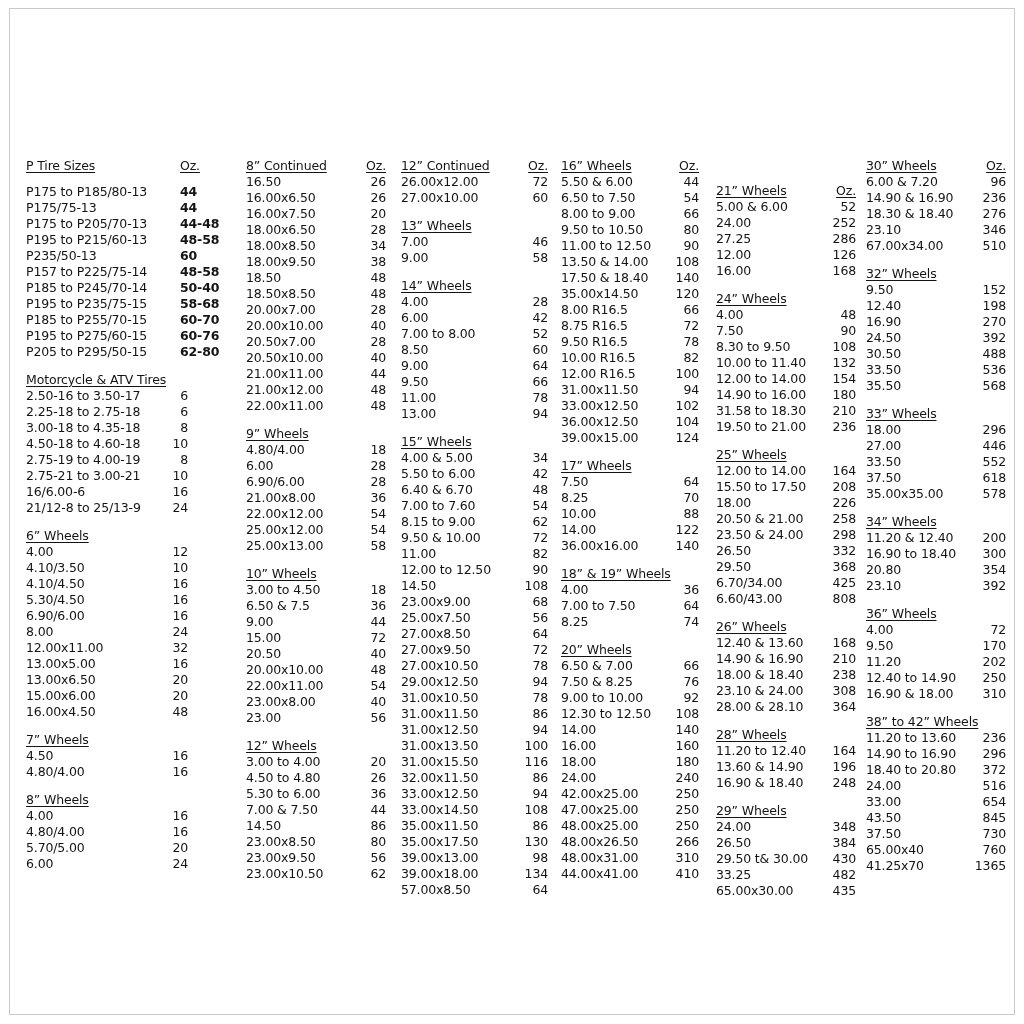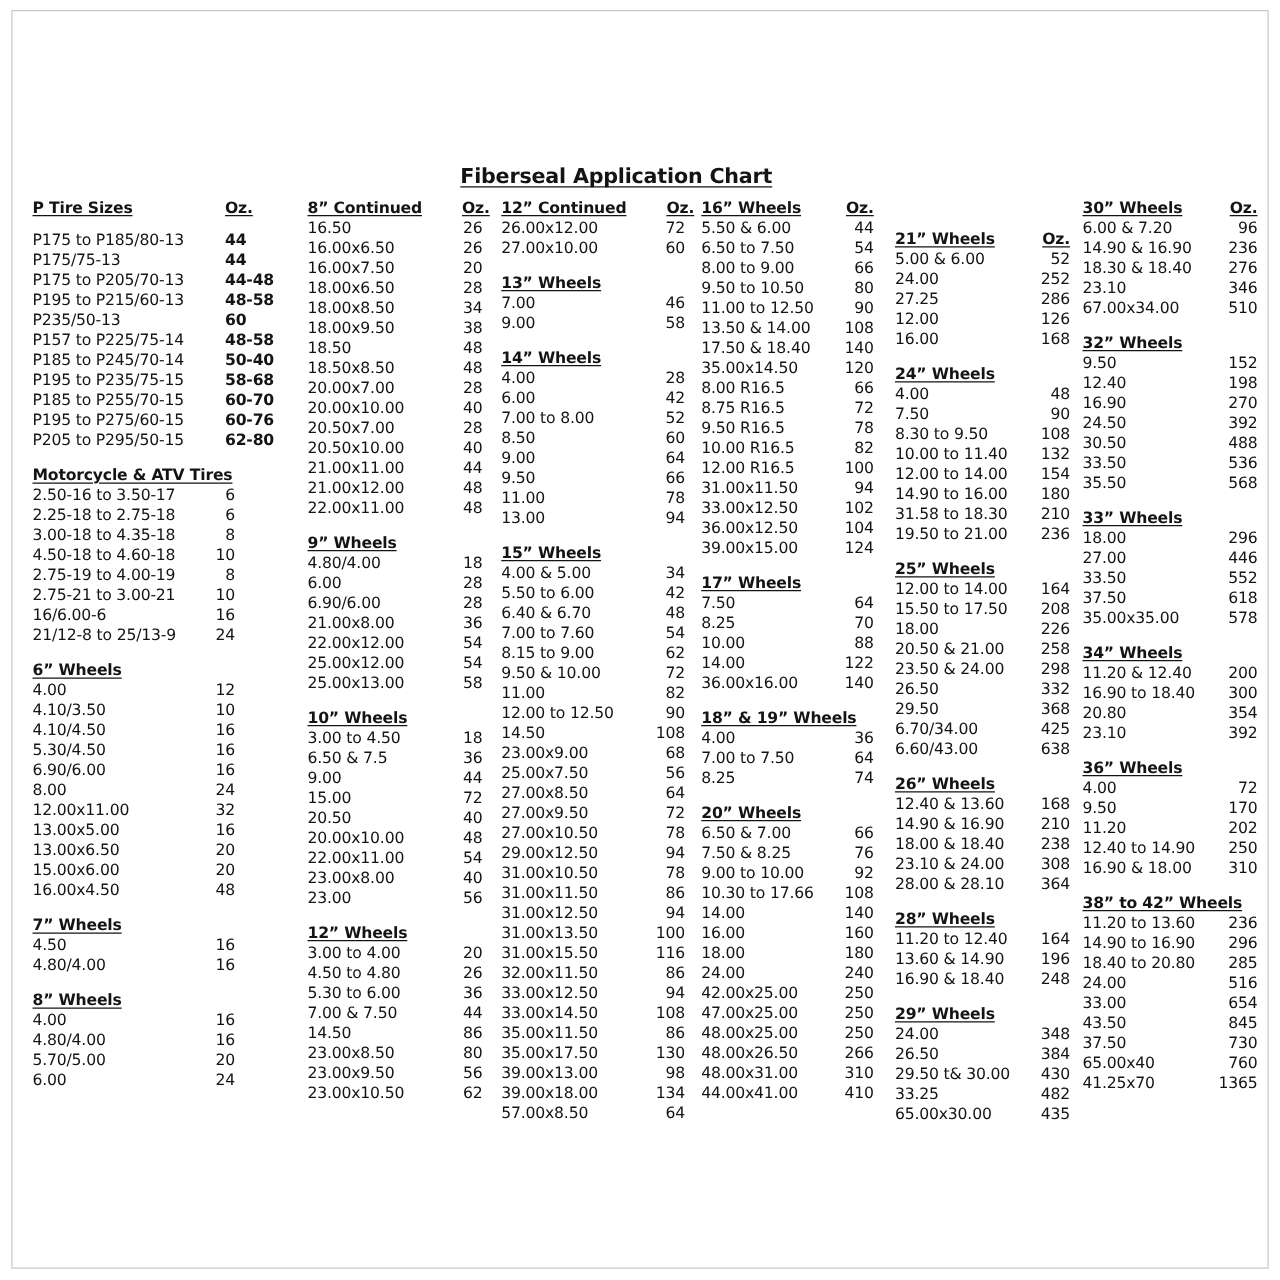--- a/index.html
+++ b/index.html
@@ -19,41 +19,40 @@
   }
   .col{position:absolute;top:158px;font-size:12.5px;line-height:16px;}
   #col0{left:26px;width:212px;}
   #col1{left:246px;width:140px;}
   #col2{left:401px;width:147px;}
   #col3{left:561px;width:138px;}
   #col4{left:716px;width:140px;margin-top:25px;}
   #col5{left:866px;width:140px;}
   .section{margin-top:12px;}
   .section:first-child{margin-top:0;}
-  .sec-head{display:flex;font-weight:bold;gap:16px;}
+  .sec-head{display:flex;font-weight:normal;gap:16px;}
   .sec-head .h{text-decoration:underline;text-underline-offset:2px;white-space:nowrap;}
   .sec-head .sp{flex:1;}
   .sec-head .ozh{text-decoration:underline;text-underline-offset:2px;width:30px;text-align:right;}
   .row{display:flex;}
   .row .s{flex:1;white-space:nowrap;overflow:hidden;}
   .row .o{width:30px;text-align:right;white-space:nowrap;}
   
   #col0 .o{width:34px;margin-right:50px;}
   #col0 .section:first-child .o{width:58px;margin-right:0;text-align:left;font-weight:bold;}
   #col0 .section:first-child .ozh{width:58px;text-align:left;}
   #col0 .section:first-child .sec-head{margin-bottom:10px;}
   #col3 .o{width:26px;}
   #col5 .o{width:34px;}
 </style>
 </head>
 <body>
 
 <div class="page">
   <div class="frame"></div>
-  <div class="title">Fiberseal Application Chart</div>
   <div class="col" id="col0">
       <div class="section">
         <div class="sec-head">
           <span class="h">P Tire Sizes</span>
           <span class="sp"></span>
           <span class="ozh">Oz.</span>
         </div>
         <div class="row">
           <span class="s">P175 to P185/80-13</span>
           <span class="o">44</span>
@@ -725,21 +724,21 @@
         </div>
         <div class="row">
           <span class="s">7.50 &amp; 8.25</span>
           <span class="o">76</span>
         </div>
         <div class="row">
           <span class="s">9.00 to 10.00</span>
           <span class="o">92</span>
         </div>
         <div class="row">
-          <span class="s">10.30 to 17.66</span>
+          <span class="s">12.30 to 12.50</span>
           <span class="o">108</span>
         </div>
         <div class="row">
           <span class="s">14.00</span>
           <span class="o">140</span>
         </div>
         <div class="row">
           <span class="s">16.00</span>
           <span class="o">160</span>
         </div>
@@ -875,21 +874,21 @@
         <div class="row">
           <span class="s">29.50</span>
           <span class="o">368</span>
         </div>
         <div class="row">
           <span class="s">6.70/34.00</span>
           <span class="o">425</span>
         </div>
         <div class="row">
           <span class="s">6.60/43.00</span>
-          <span class="o">638</span>
+          <span class="o">808</span>
         </div>
       </div>
       <div class="section">
         <div class="sec-head">
           <span class="h">26” Wheels</span>
           <span class="sp"></span>
         </div>
         <div class="row">
           <span class="s">12.40 &amp; 13.60</span>
           <span class="o">168</span>
@@ -1100,21 +1099,21 @@
         <div class="row">
           <span class="s">11.20 to 13.60</span>
           <span class="o">236</span>
         </div>
         <div class="row">
           <span class="s">14.90 to 16.90</span>
           <span class="o">296</span>
         </div>
         <div class="row">
           <span class="s">18.40 to 20.80</span>
-          <span class="o">285</span>
+          <span class="o">372</span>
         </div>
         <div class="row">
           <span class="s">24.00</span>
           <span class="o">516</span>
         </div>
         <div class="row">
           <span class="s">33.00</span>
           <span class="o">654</span>
         </div>
         <div class="row">

